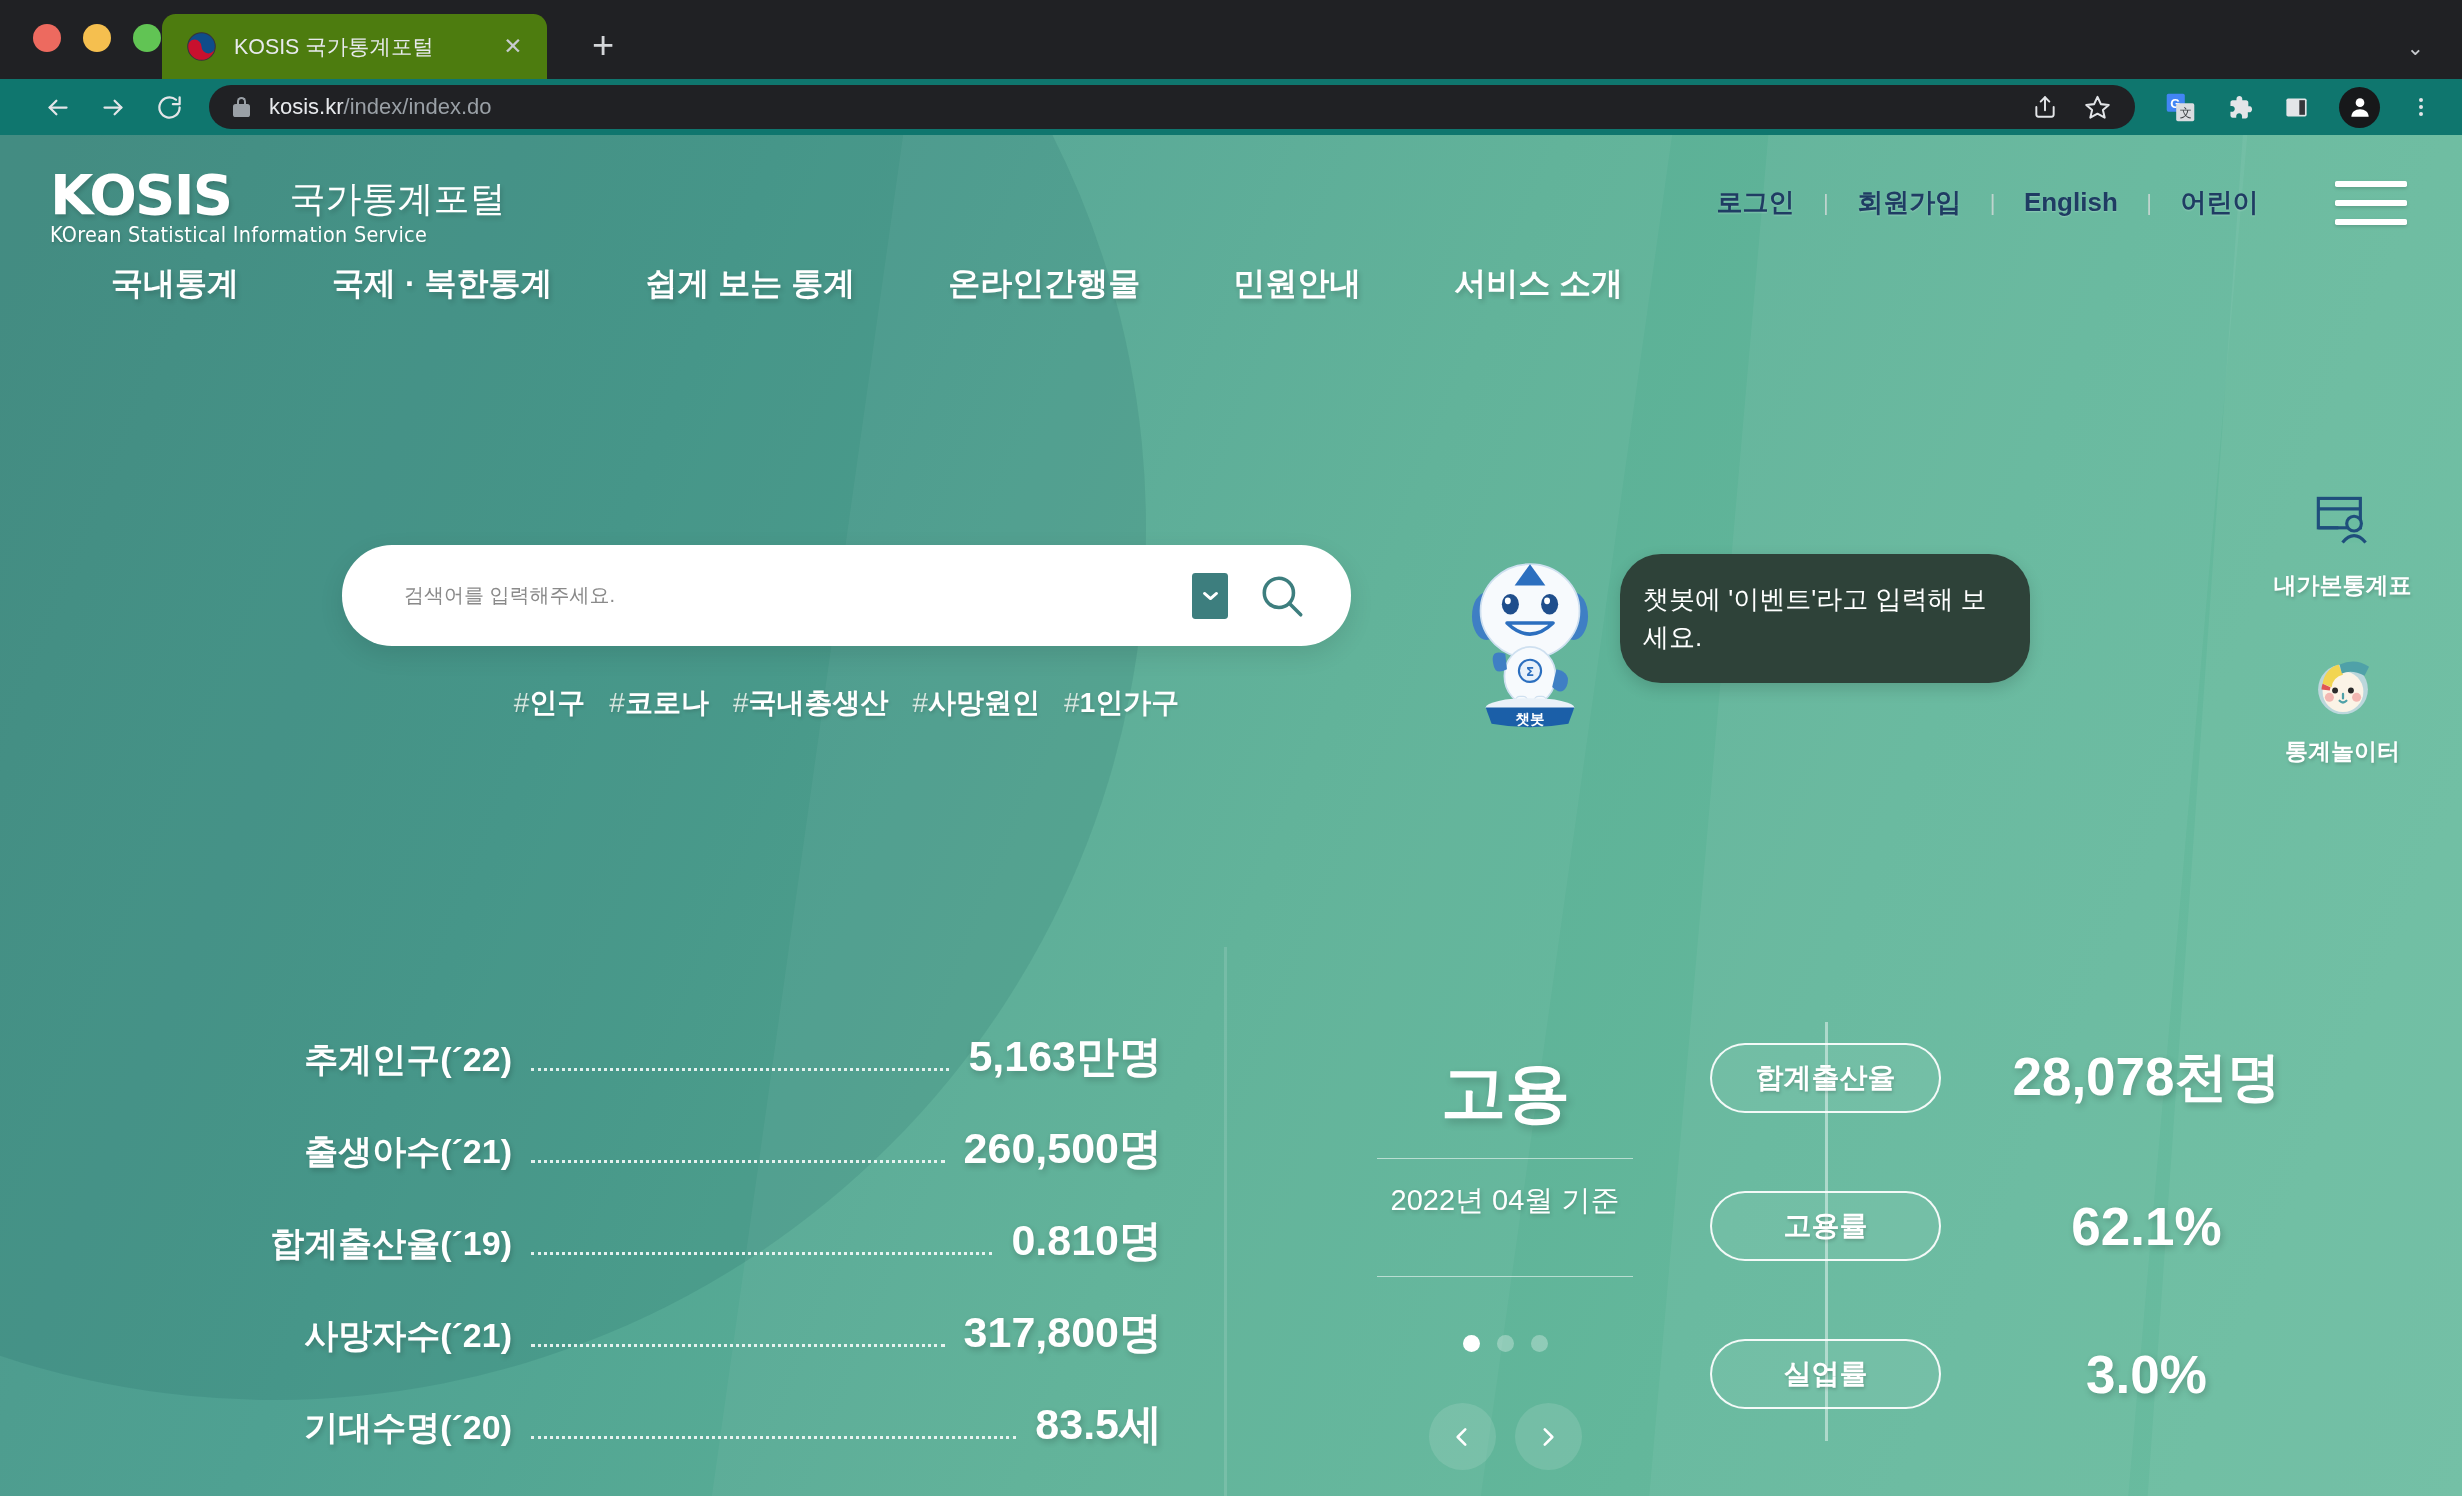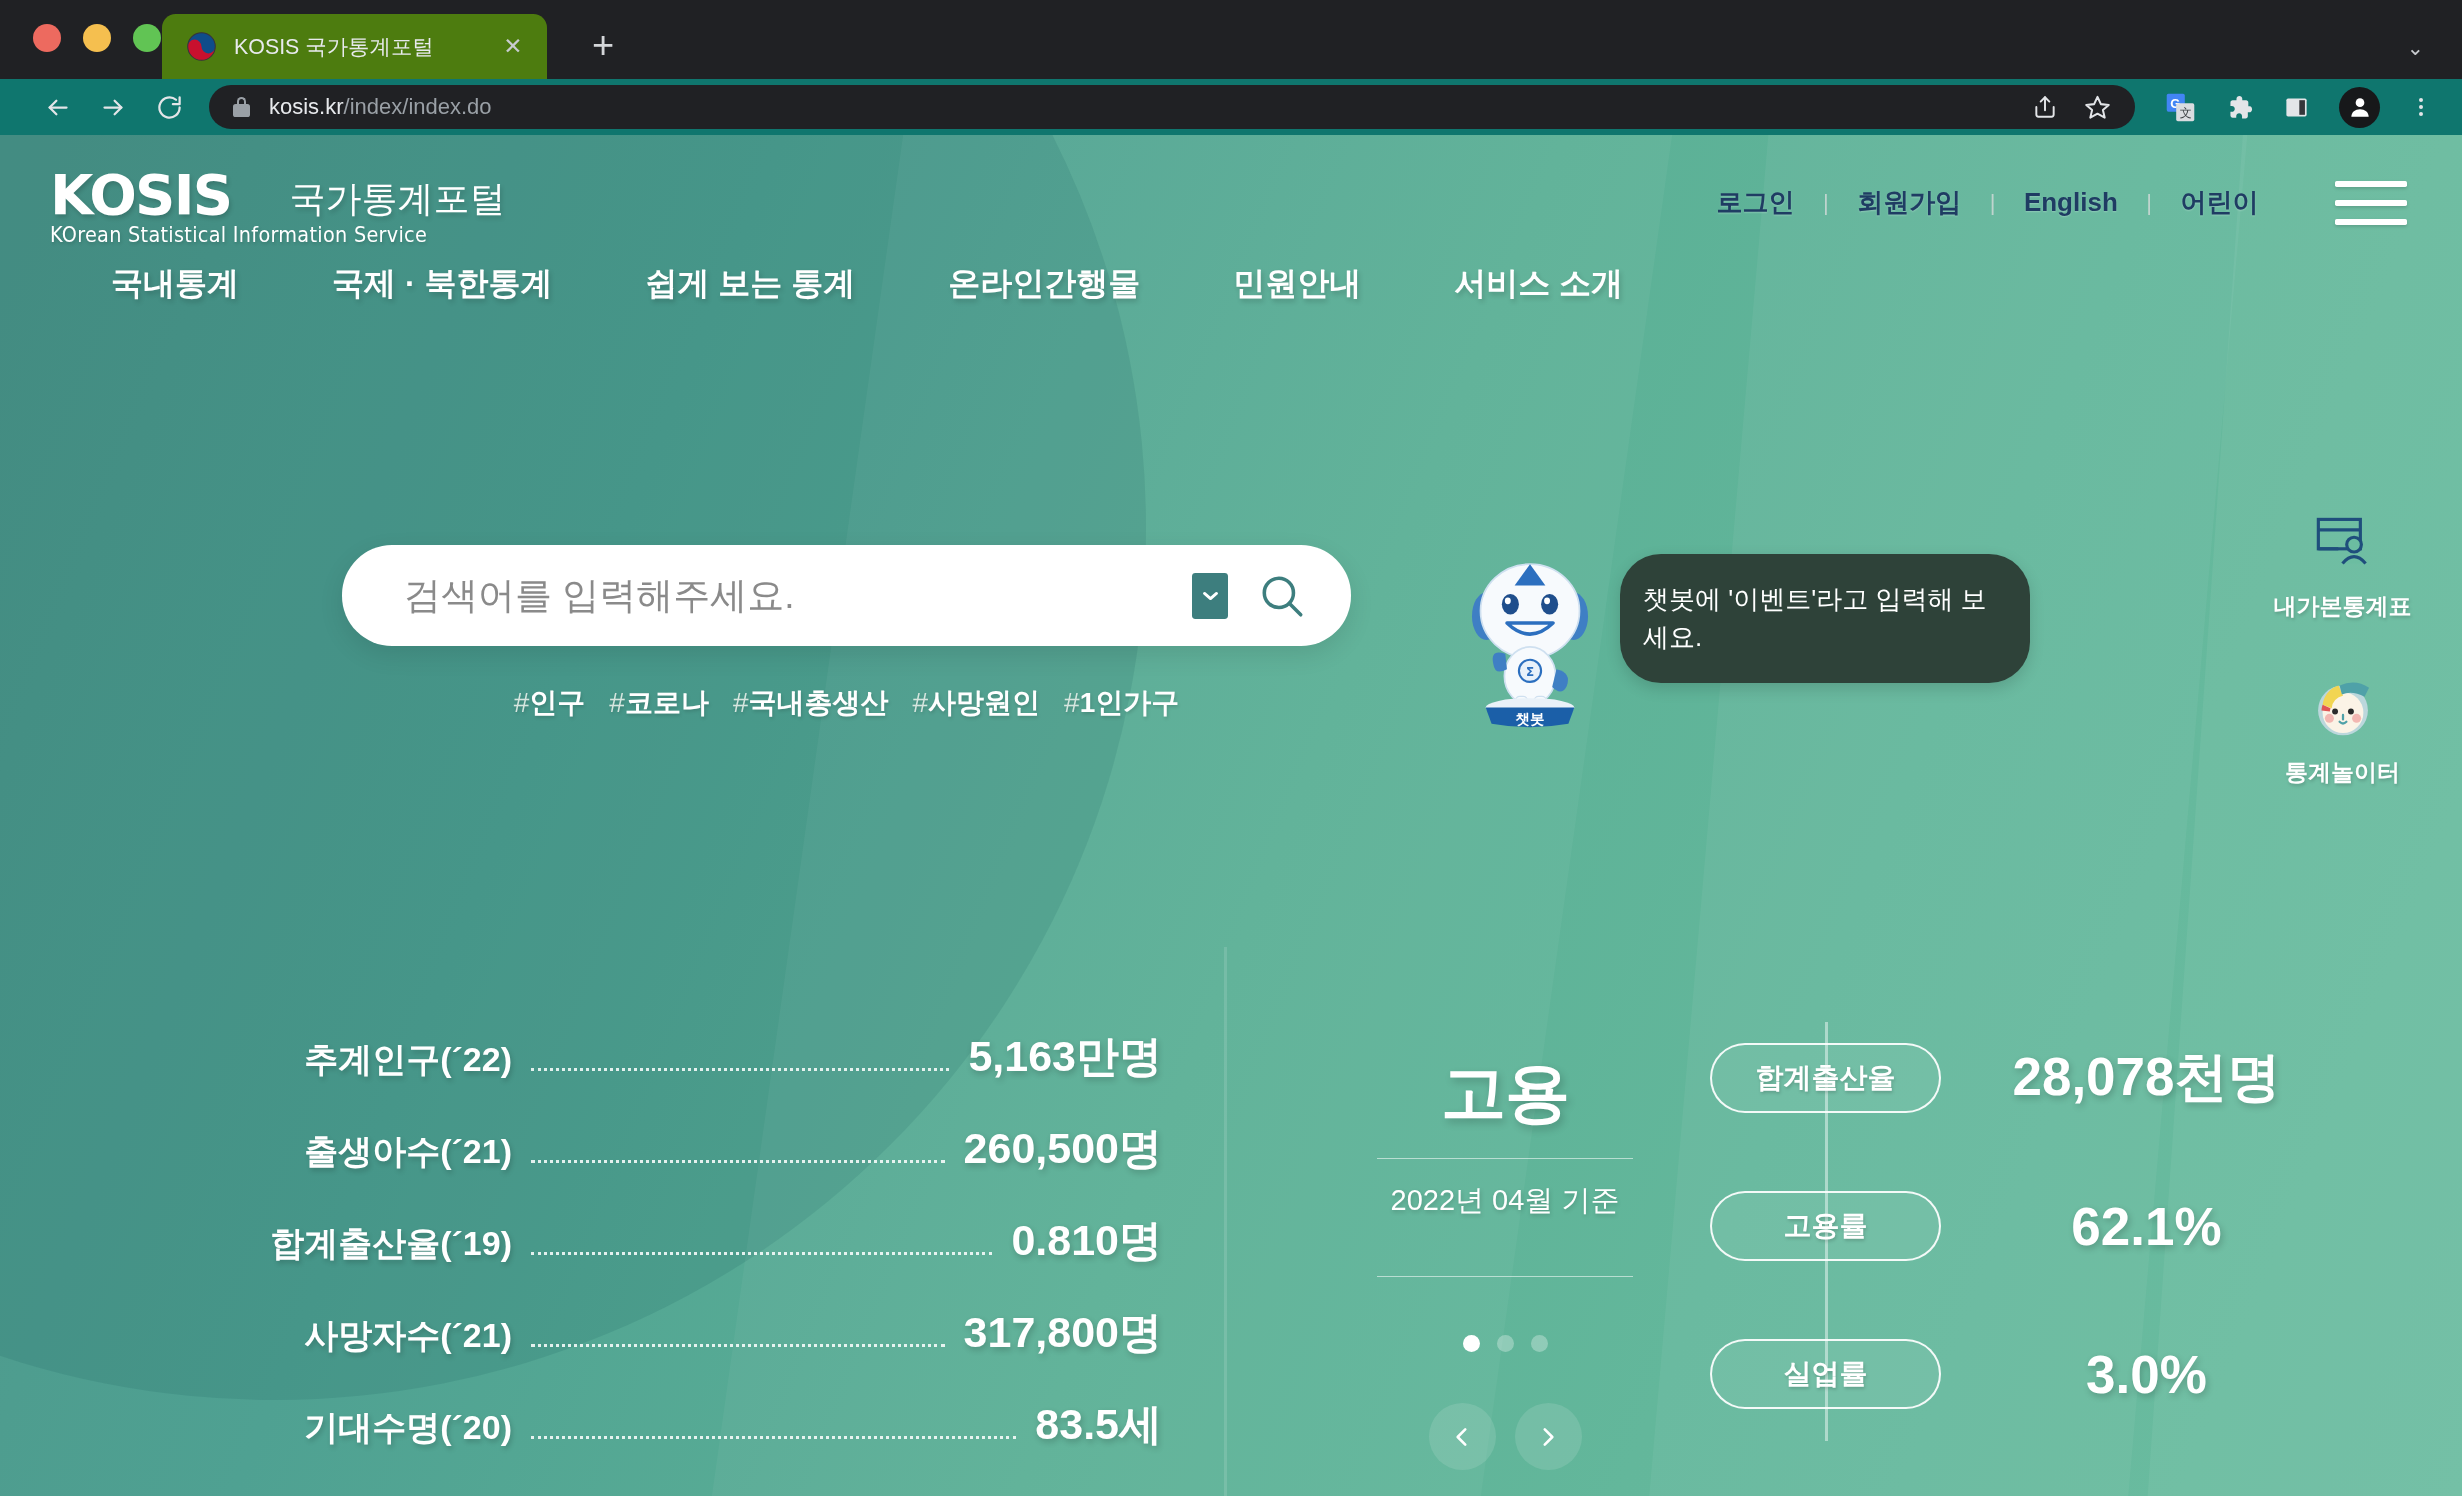--- a/index.html
+++ b/index.html
@@ -142,21 +142,21 @@
 
   
   .search-wrap { position:absolute; left:0; top:410px; width:1693px; display:flex; flex-direction:column; align-items:center; z-index:5; }
   .searchbar {
     width:1009px; height:101px; background:#fff; border-radius:50px;
     display:flex; align-items:center; padding:0 44px 0 62px;
     box-shadow:0 8.5px 24px rgba(0,0,0,0.10);
   }
   .search-input {
     flex:1; border:none; outline:none; background:transparent;
-    font-family:"Liberation Sans", sans-serif; font-size:37px; color:#333;
+    font-family:"Liberation Sans", sans-serif; font-size:20px; color:#333;
   }
   .search-input::placeholder { color:#8A8A8A; }
   .sel-btn {
     width:36px; height:46px; background:#3D7E7E; border-radius:3.4px;
     display:flex; align-items:center; justify-content:center; flex:none; margin-right:29px;
   }
   .sel-btn svg { display:block; }
   .search-go { flex:none; display:flex; align-items:center; justify-content:center; }
 
   .tags { margin-top:38px; display:flex; gap:0; }
@@ -170,21 +170,21 @@
   .chatbot { position:absolute; left:1466px; top:406px; z-index:6; }
   .bot-wrap { position:relative; width:128px; height:188px; }
   .bubble {
     position:absolute; left:154px; top:13px;
     width:410px; background:#2E4239; border-radius:41px;
     padding:27px 23px; color:#fff; font-size:26px; line-height:1.45;
     box-shadow:0 5.1px 15.4px rgba(0,0,0,0.14);
   }
 
   
-  .quick { position:absolute; right:34px; top:376px; width:171px; text-align:center; z-index:6; }
+  .quick { position:absolute; right:34px; top:355px; width:171px; text-align:center; z-index:6; }
   .quick-item { margin-bottom:51px; }
   .quick-label {
     display:block; margin-top:13.7px; color:#fff; font-size:23px; font-weight:bold;
     text-shadow:0.9px 1.7px 3.4px rgba(0,0,0,0.18);
   }
 
   
   .indicators { position:absolute; left:256px; top:893px; width:906px; z-index:3; }
   .ind-row { display:flex; align-items:baseline; height:92px; }
   .ind-label {

